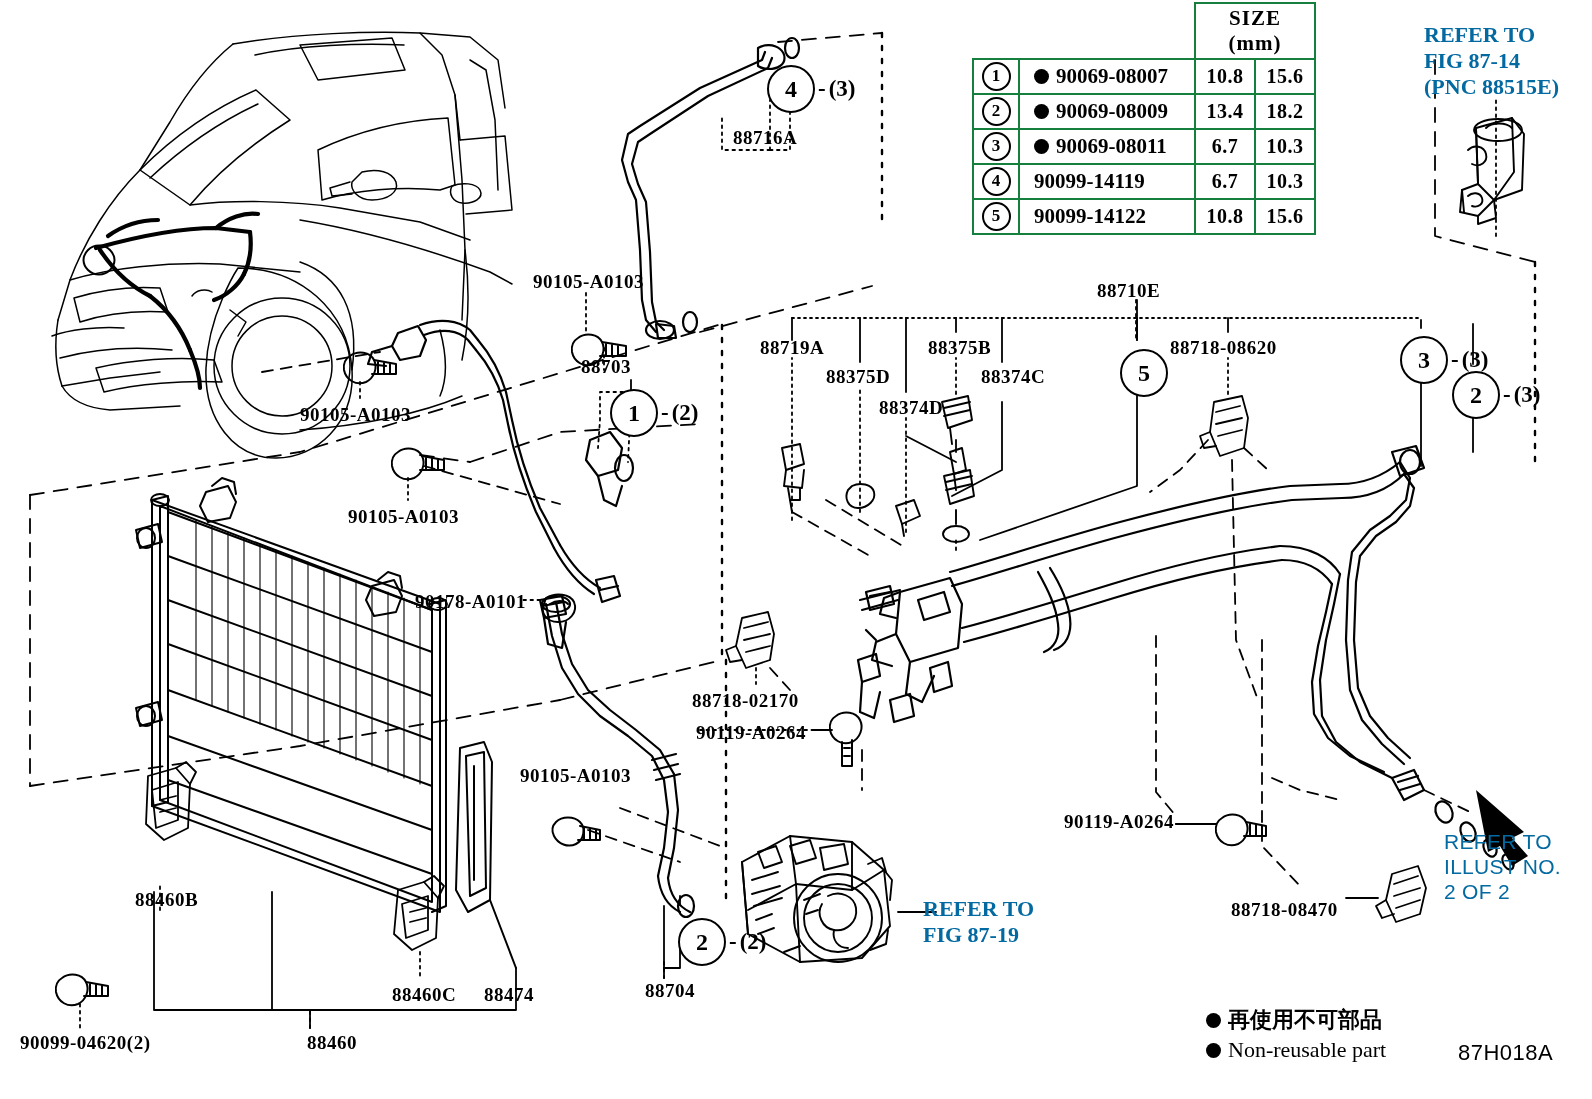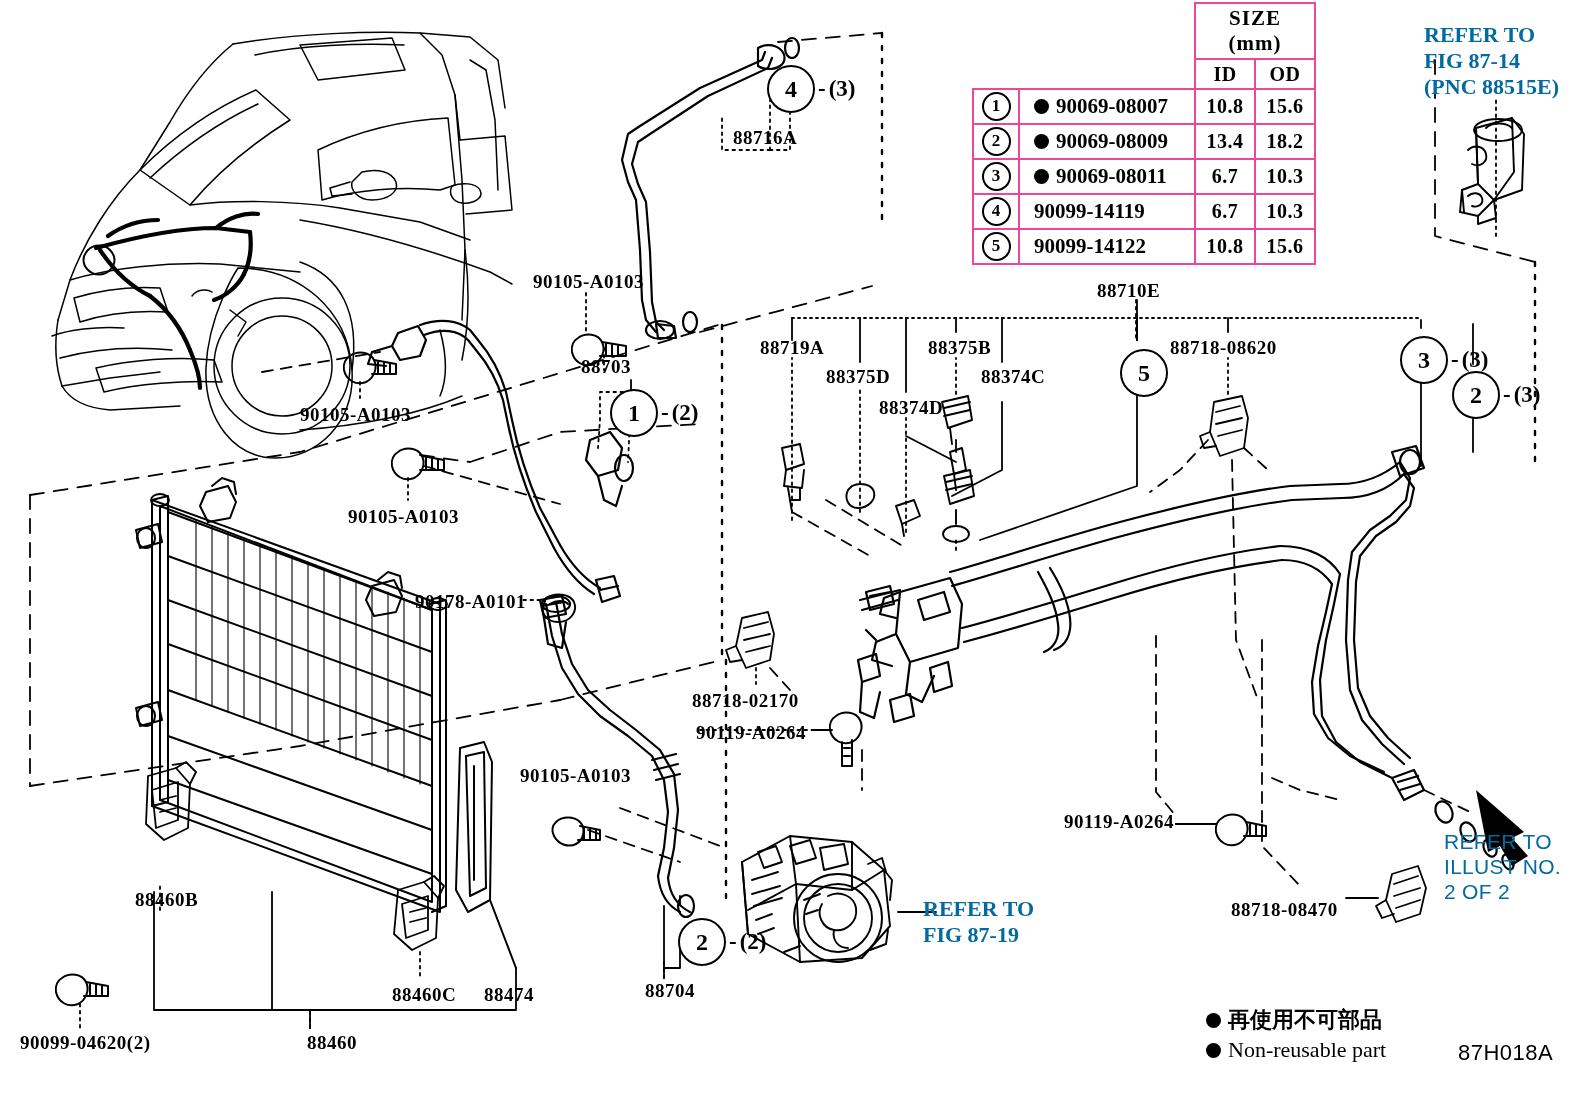--- a/index.html
+++ b/index.html
@@ -33,21 +33,21 @@
   .refbox.thin{font-family:"Liberation Sans",sans-serif;font-weight:normal;font-size:21px;letter-spacing:0.3px;}
 
   
   #size-table{
     position:absolute;left:972px;top:2px;
     border-collapse:collapse;
     font-family:"Liberation Serif",serif;
     background:#fff;
   }
   #size-table td,#size-table th{
-    border:2px solid #ec4899;
+    border:2px solid #15803d;
     font-size:21px;font-weight:bold;text-align:center;
     padding:2px 6px;height:30px;box-sizing:border-box;
   }
   #size-table .nohdr{border:none;}
   #size-table .numcol{width:46px;}
   #size-table .pncol{width:176px;text-align:left;padding-left:14px;}
   #size-table .dimcol{width:60px;font-size:20px;letter-spacing:0.5px;}
   #size-table thead th{font-weight:bold;letter-spacing:1px;}
   .circnum{
     display:inline-block;width:25px;height:25px;line-height:23px;
@@ -554,26 +554,20 @@
       </g>
     </g>
   </svg>
 
   <table id="size-table">
     <thead>
       <tr>
         <th class="nohdr numcol"></th>
         <th class="nohdr pncol"></th>
         <th colspan="2">SIZE (mm)</th>
-      </tr>
-      <tr>
-        <th class="nohdr numcol"></th>
-        <th class="nohdr pncol"></th>
-        <th class="dimcol">ID</th>
-        <th class="dimcol">OD</th>
       </tr>
     </thead>
     <tbody>
         <tr>
           <td class="numcol"><span class="circnum">1</span></td>
           <td class="pncol"><span class="bullet"></span><span>90069-08007</span></td>
           <td class="dimcol">10.8</td>
           <td class="dimcol">15.6</td>
         </tr>
         <tr>

